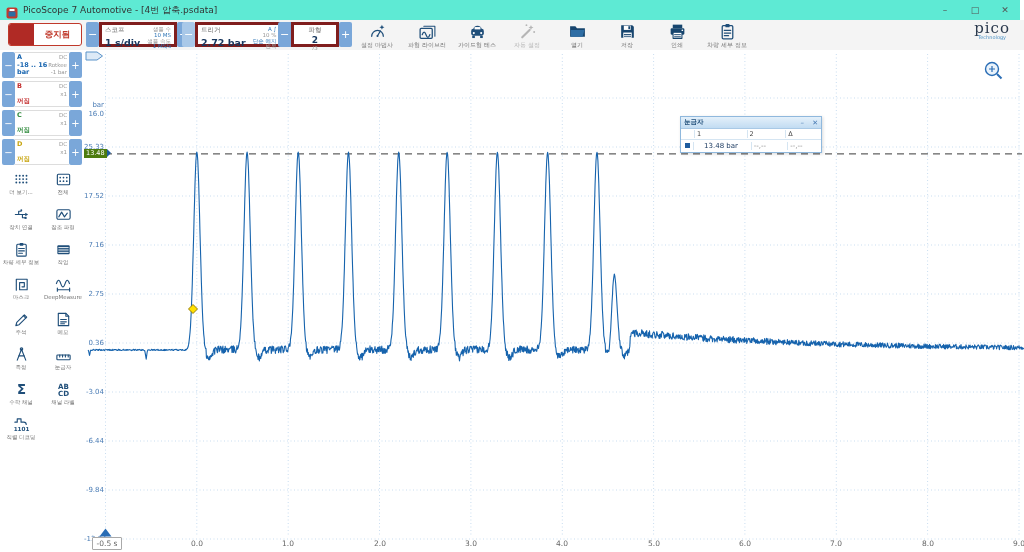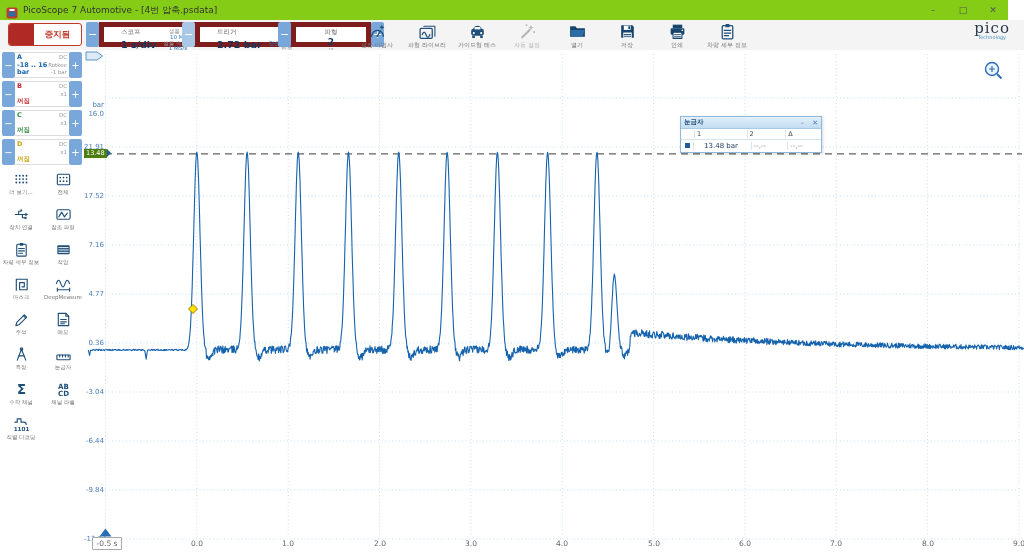--- a/index.html
+++ b/index.html
@@ -1,32 +1,32 @@
 <!DOCTYPE html>
 <html><head>
 <meta charset="utf-8">
 <style>
   html,body{margin:0;padding:0;}
   body{width:1024px;height:552px;position:relative;overflow:hidden;background:#fff;
        font-family:"DejaVu Sans","Liberation Sans",sans-serif;-webkit-font-smoothing:antialiased;}
   
-  .titlebar{position:absolute;top:0;left:0;right:16px;height:20px;background:#84cc16;display:flex;align-items:center;}
+  .titlebar{position:absolute;top:0;left:0;right:4px;height:20px;background:#5eead4;display:flex;align-items:center;}
   .ps-icon{width:12px;height:12px;margin:0 5px 0 6px;flex:0 0 auto;}
   .title{font-size:9px;color:#333;}
   .win-controls{position:absolute;right:0;top:0;height:20px;display:flex;}
   .win-controls span{width:30px;text-align:center;font-size:9px;color:#555;line-height:20px;cursor:default;}
   
   .toolbar{position:absolute;top:20px;left:0;right:0;height:30px;background:#f4f4f4;border-bottom:1px solid #e2e2e2;}
   .stop-btn{position:absolute;left:8px;top:3px;width:72px;height:21px;background:#fff;border:1.5px solid #c0392b;border-radius:3px;display:flex;align-items:center;overflow:hidden;cursor:pointer;}
   .stop-block{width:25px;height:100%;background:#b02a25;flex:0 0 auto;}
   .stop-text{flex:1;text-align:center;font-size:8.5px;font-weight:bold;color:#c0392b;}
   .panel{position:absolute;top:2px;height:25px;display:flex;}
   .pm{width:13px;background:#7aa7d9;color:#fff;border-radius:2px;font-size:11px;display:flex;align-items:center;justify-content:center;cursor:pointer;}
   .pm.lt{background:#a9c8e8;}
-  .pbody{background:#fff;border:5px solid #7f1d1d;display:flex;padding:1px 17px;gap:7px;}
+  .pbody{background:#fff;border:3px solid #7f1d1d;display:flex;padding:1px 3px;gap:7px;}
   .plabel{font-size:6.5px;color:#666;}
   .pvalue{font-size:9.5px;font-weight:bold;color:#17365d;margin-top:2px;white-space:nowrap;}
   .pright{font-size:5.5px;color:#999;text-align:right;line-height:5.8px;padding-top:1px;white-space:nowrap;}
   .pright .bl{color:#2e75b6;}
   .pcenter{text-align:center;min-width:36px;}
   .pcenter .plabel{margin-top:0;font-family:Liberation Serif, serif;}
   .pcenter .pvalue{margin-top:0;font-size:9px;}
   .pcenter .psub{font-size:5.5px;color:#999;}
   .tbicons{position:absolute;left:356px;top:2px;display:flex;gap:8px;}
   .tbi{width:42px;text-align:center;cursor:pointer;}
@@ -347,24 +347,24 @@
         <polygon points="15.5,486.5 27.5,486.5 21.5,478.5" fill="#2a6db5"></polygon>
         <g>
           <circle cx="908" cy="19" r="6.5" fill="#eaf3fb" stroke="#2a6db5" stroke-width="1.4"></circle>
           <path d="M905 19 h6 M908 16 v6" stroke="#2a6db5" stroke-width="1.2"></path>
           <path d="M913 24 L917.5 28.5" stroke="#2a6db5" stroke-width="2"></path>
         </g>
       </svg>
     </div>
   <div id="axisLabels">
       <div class="yunit" style="top:51px">bar<br>16.0</div>
-      <div class="ylab" style="top:93px">21.91</div>
+      <div class="ylab" style="top:93px">25.33</div>
       <div class="ylab" style="top:142px">17.52</div>
       <div class="ylab" style="top:191px">7.16</div>
-      <div class="ylab" style="top:240px">4.77</div>
+      <div class="ylab" style="top:240px">2.75</div>
       <div class="ylab" style="top:289px">0.36</div>
       <div class="ylab" style="top:338px">-3.04</div>
       <div class="ylab" style="top:387px">-6.44</div>
       <div class="ylab" style="top:436px">-9.84</div>
       <div class="ylab" style="top:485px">-13.24</div>
       <div class="rbadge" style="top:99px">13.48</div>
       <div class="xlab boxed" style="left:8px">-0.5 s</div>
       <div class="xlab" style="left:98px">0.0</div>
       <div class="xlab" style="left:189px">1.0</div>
       <div class="xlab" style="left:281px">2.0</div>

